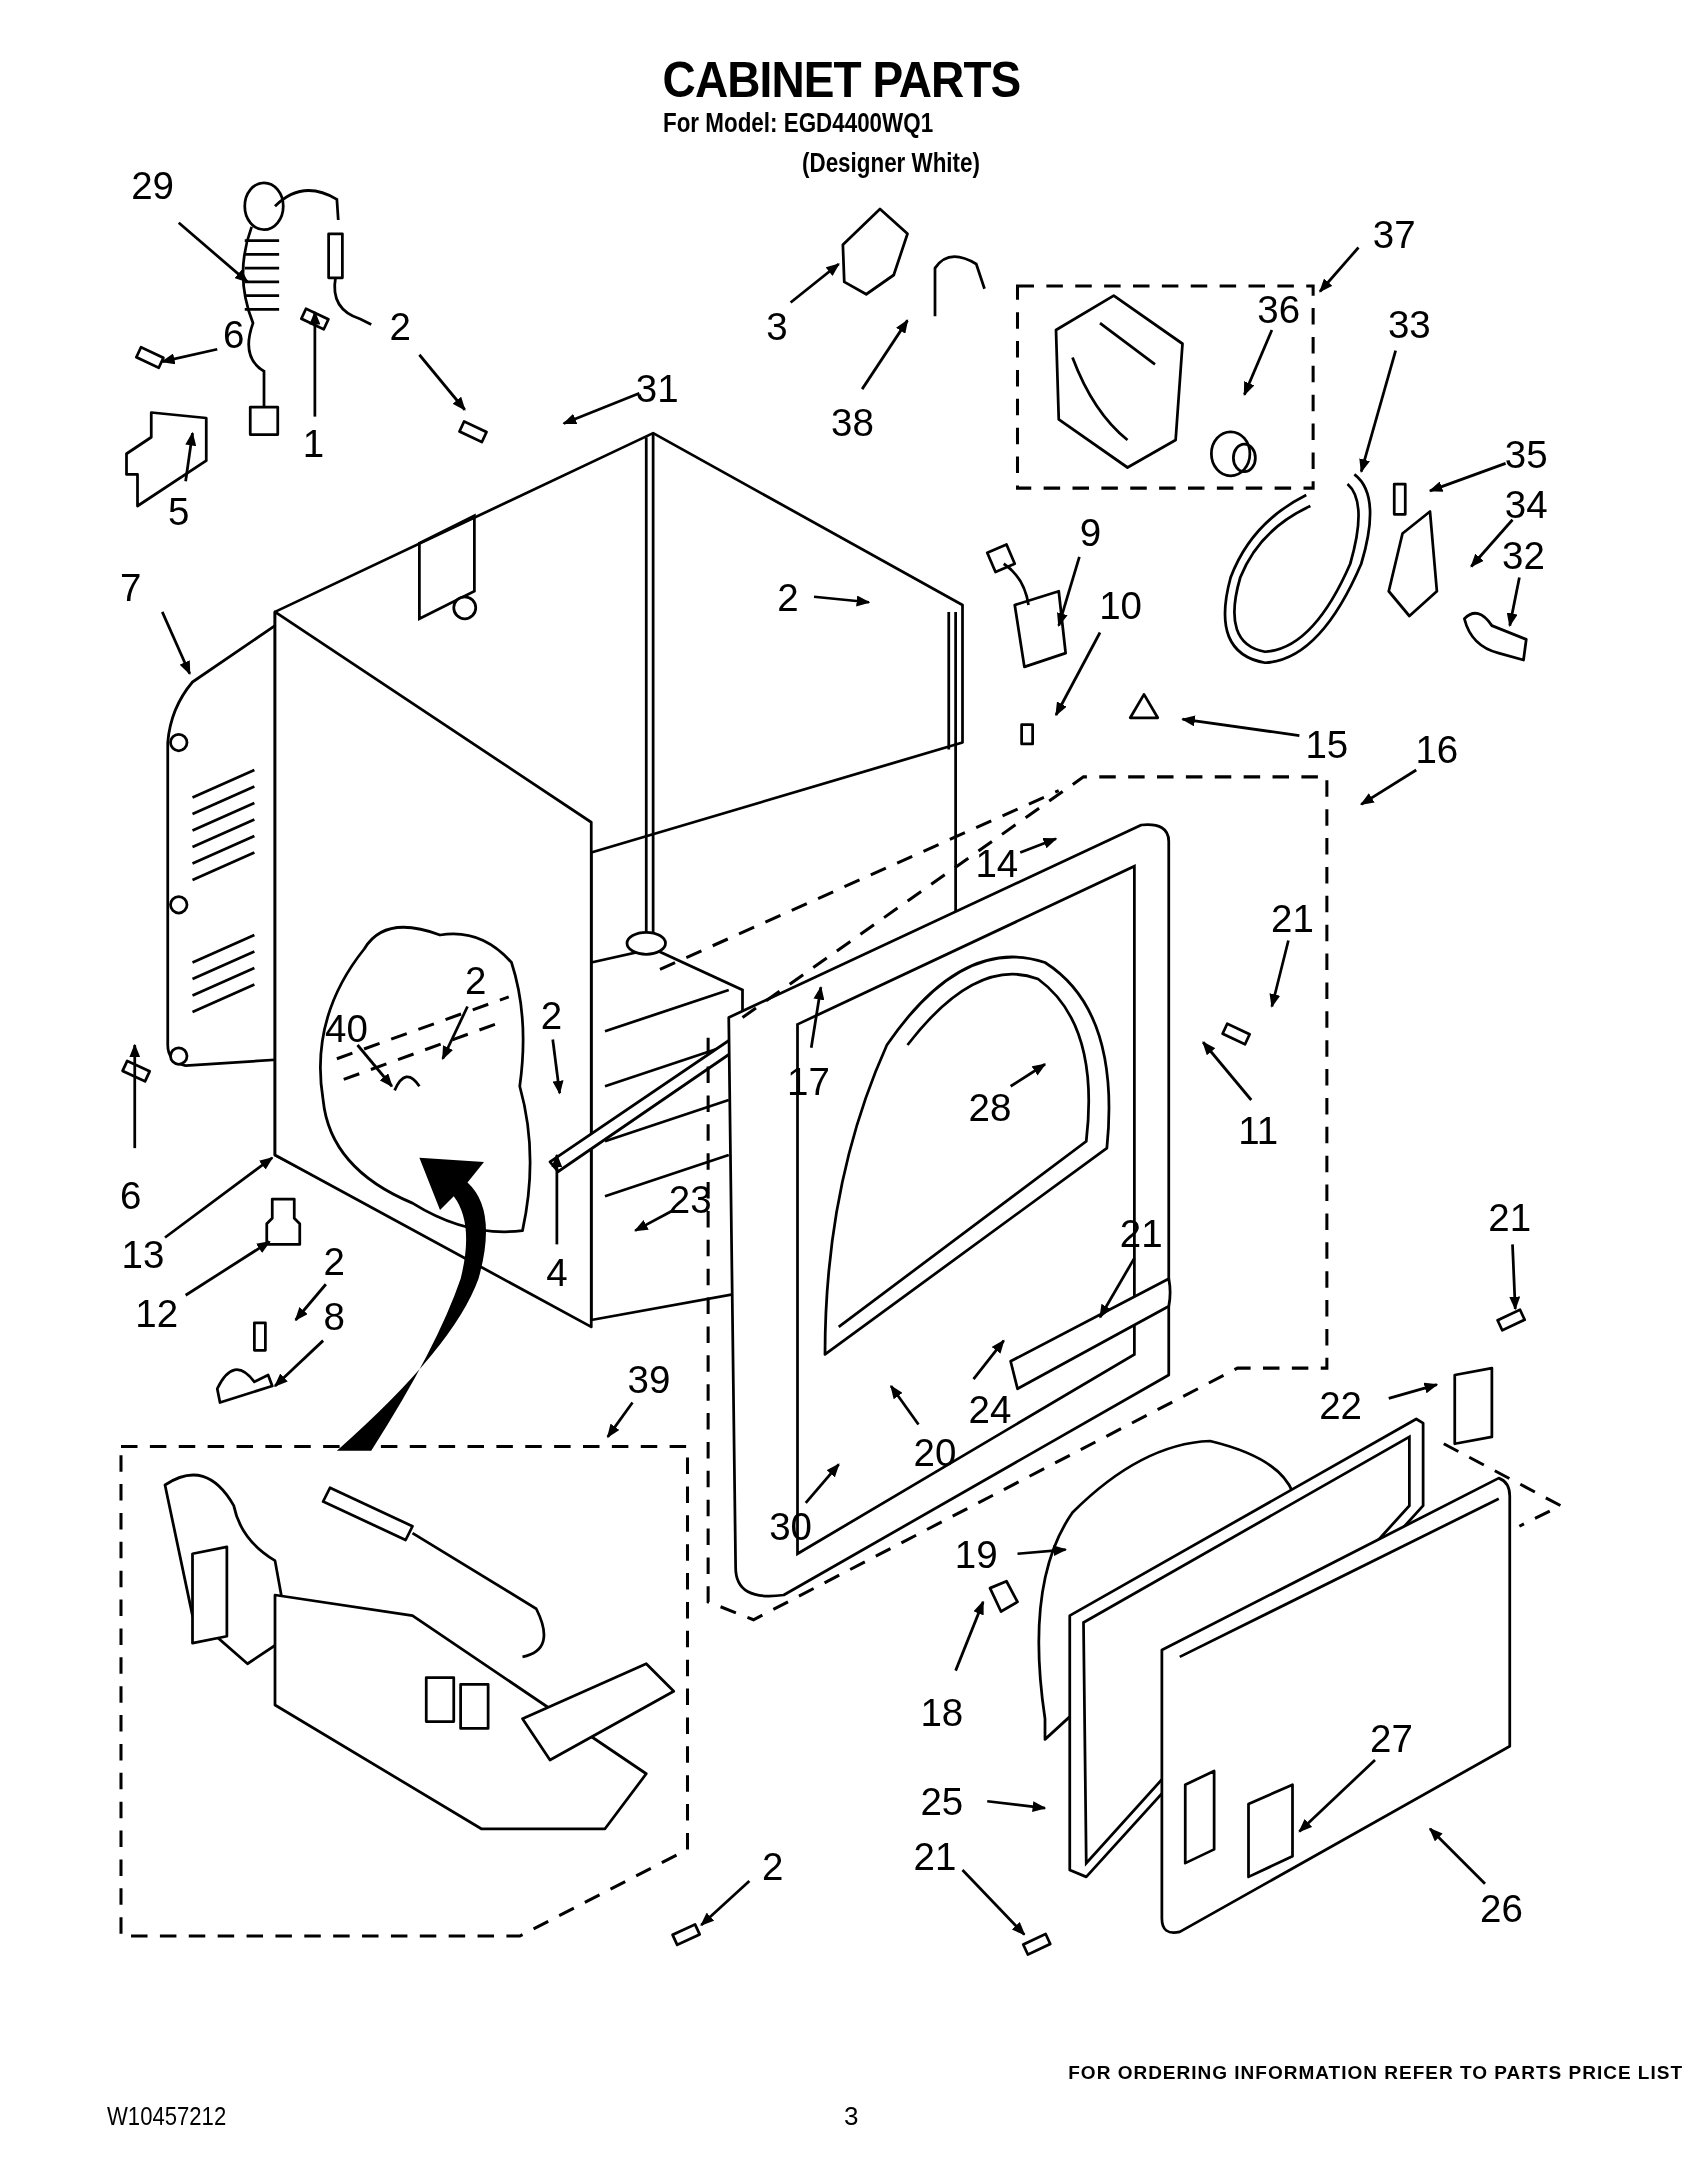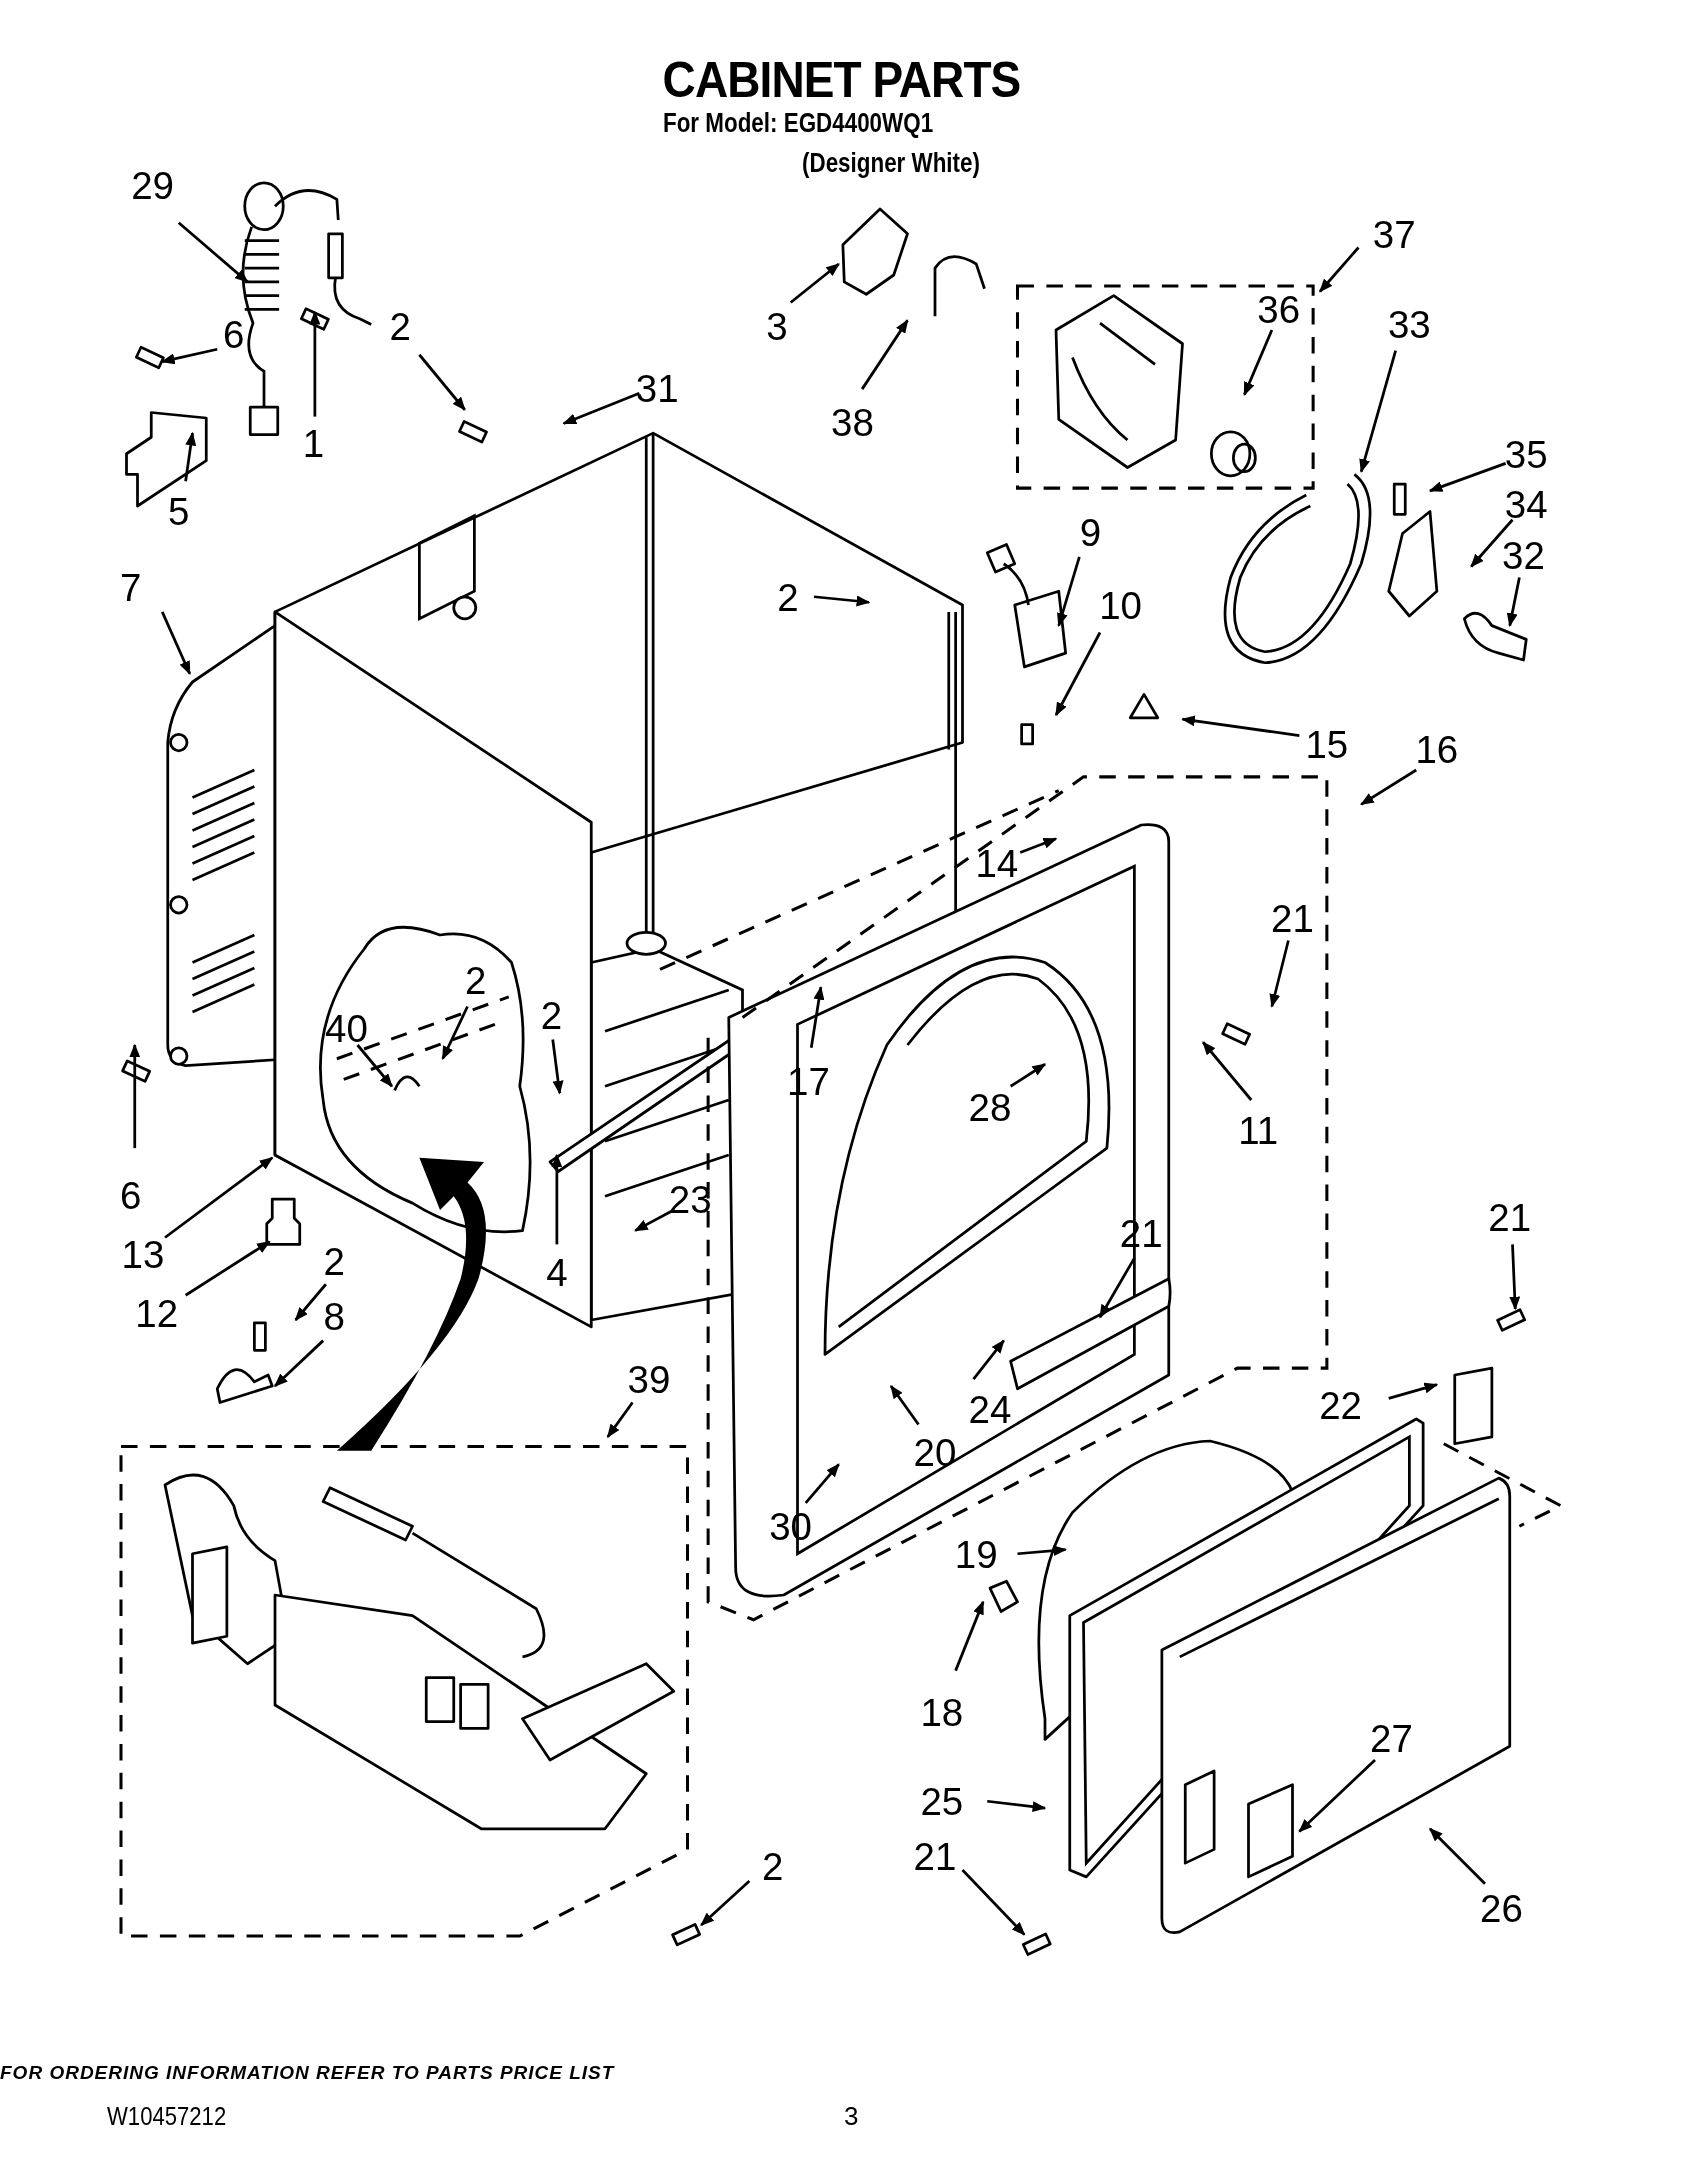--- a/index.html
+++ b/index.html
@@ -1,20 +1,20 @@
 <!DOCTYPE html>
 <html><head>
 <meta charset="utf-8">
 <style>
   html, body { margin: 0; padding: 0; background: #ffffff; }
   body { width: 1683px; height: 2178px; position: relative; overflow: hidden; font-family: "Liberation Sans", sans-serif; color: #000; }
   .title { position: absolute; left: 0; width: 1683px; text-align: center; top: 51px; font-size: 50px; font-weight: bold; letter-spacing: -1px; transform: scaleX(0.92); transform-origin: center; }
   .model { position: absolute; left: 663px; top: 107px; font-size: 28px; font-weight: bold; transform: scaleX(0.8); transform-origin: left; }
   .variant { position: absolute; left: 802px; top: 147px; font-size: 28px; font-weight: bold; transform: scaleX(0.8); transform-origin: left; }
-  .footer-note { position: absolute; left: 0; width: 1683px; text-align: left; top: 2062px; font-size: 19px; font-weight: bold; letter-spacing: 1px; font-style: italic; }
+  .footer-note { position: absolute; left: 0; width: 1683px; text-align: right; top: 2062px; font-size: 19px; font-weight: bold; letter-spacing: 1px; }
   .doc-number { position: absolute; left: 107px; top: 2101px; font-size: 26px; transform: scaleX(0.85); transform-origin: left; }
   .page-number { position: absolute; left: 844px; top: 2101px; font-size: 26px; }
   svg.diagram { position: absolute; left: 0; top: 0; width: 1683px; height: 2178px; }
   .callout-label { font-family: "Liberation Sans", sans-serif; font-size: 28px; font-weight: normal; fill: #000; }
   .part { fill: #fff; stroke: #000; stroke-width: 2; stroke-linejoin: round; }
   .part-line { fill: none; stroke: #000; stroke-width: 2; }
   .dash { fill: none; stroke: #000; stroke-width: 2.2; stroke-dasharray: 12 9; }
   .arrow { stroke: #000; stroke-width: 2; fill: none; }
 </style>
 </head>

